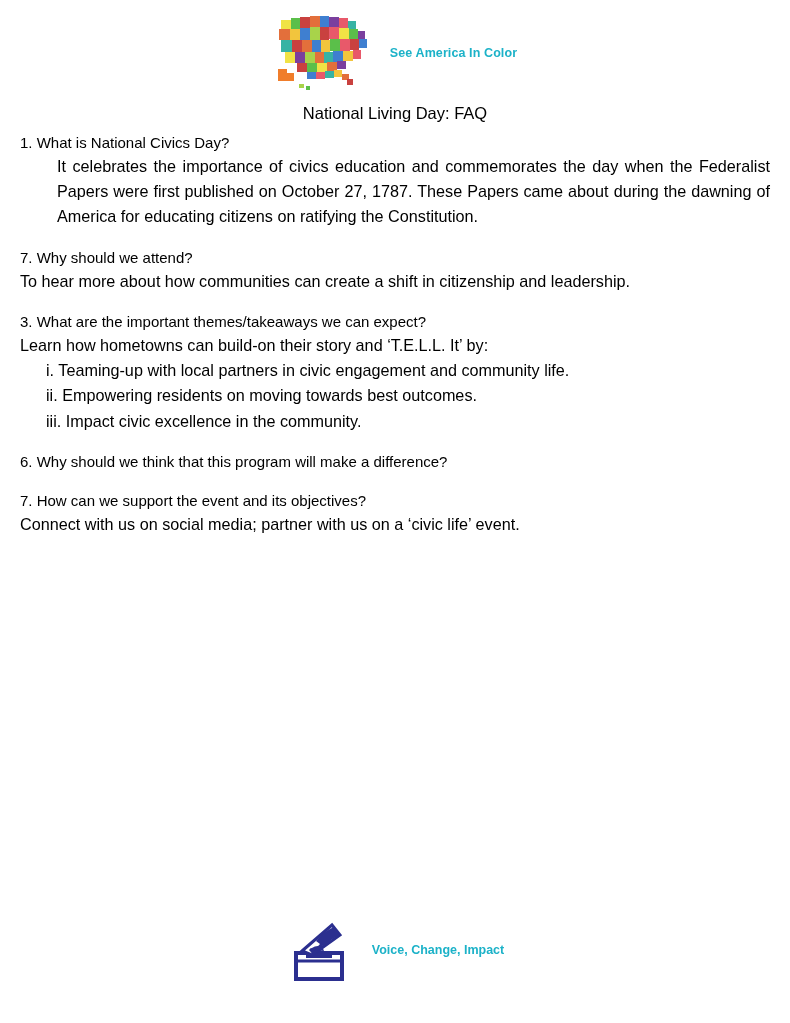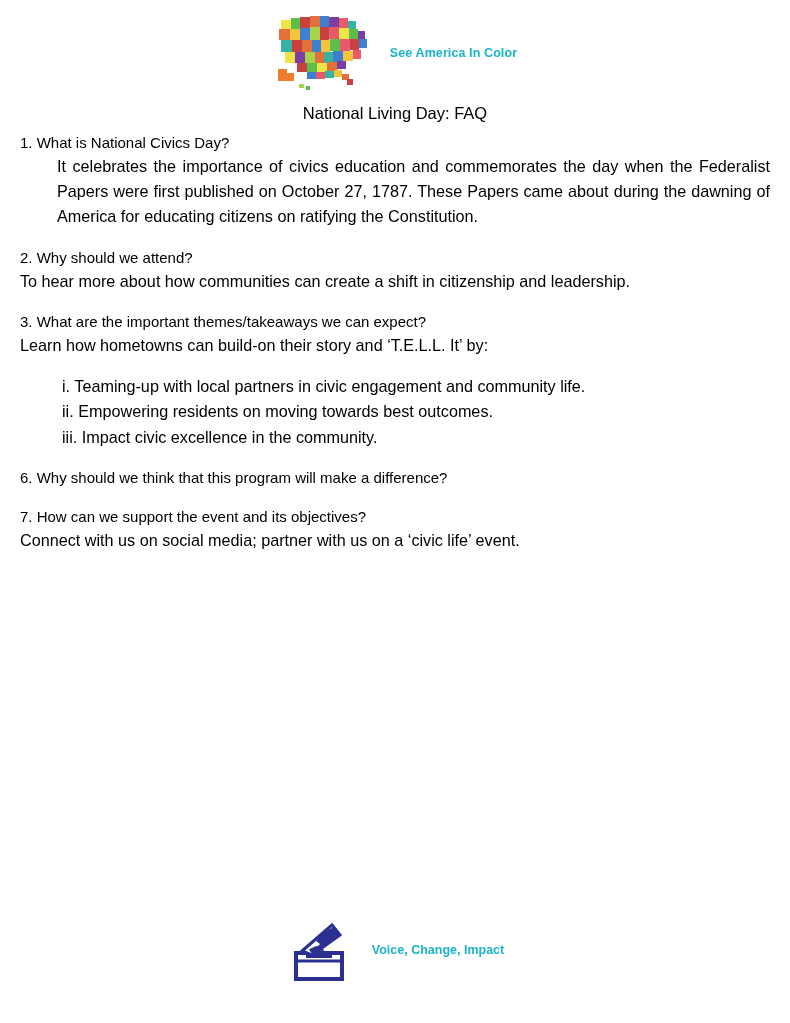--- a/index.html
+++ b/index.html
@@ -74,21 +74,21 @@
     font-size: 16.2px;
     line-height: 1.55;
     color: #000;
   }
   .answer.justified {
     text-align: justify;
     text-justify: inter-word;
     margin-left: 37px;
   }
   .sublist {
-    margin: 16px;
+    margin: 0;
     padding: 0;
     list-style: none;
   }
   .sublist li {
     font-size: 16.2px;
     line-height: 1.55;
     padding-left: 26px;
     color: #000;
   }
 
@@ -192,21 +192,21 @@
   <div class="doc-title">National Living Day: FAQ</div>
 
   <div class="faq">
 
     <div class="qa">
       <div class="question">1. What is National Civics Day?</div>
       <div class="answer justified">It celebrates the importance of civics education and commemorates the day when the Federalist Papers were first published on October 27, 1787. These Papers came about during the dawning of America for educating citizens on ratifying the Constitution.</div>
     </div>
 
     <div class="qa">
-      <div class="question">2. Why should we attend?</div>
+      <div class="question">7. Why should we attend?</div>
       <div class="answer">To hear more about how communities can create a shift in citizenship and leadership.</div>
     </div>
 
     <div class="qa">
       <div class="question">3. What are the important themes/takeaways we can expect?</div>
       <div class="answer">Learn how hometowns can build-on their story and ‘T.E.L.L. It’ by:</div>
       <ul class="sublist">
         <li>i. Teaming-up with local partners in civic engagement and community life.</li>
         <li>ii. Empowering residents on moving towards best outcomes.</li>
         <li>iii. Impact civic excellence in the community.</li>

